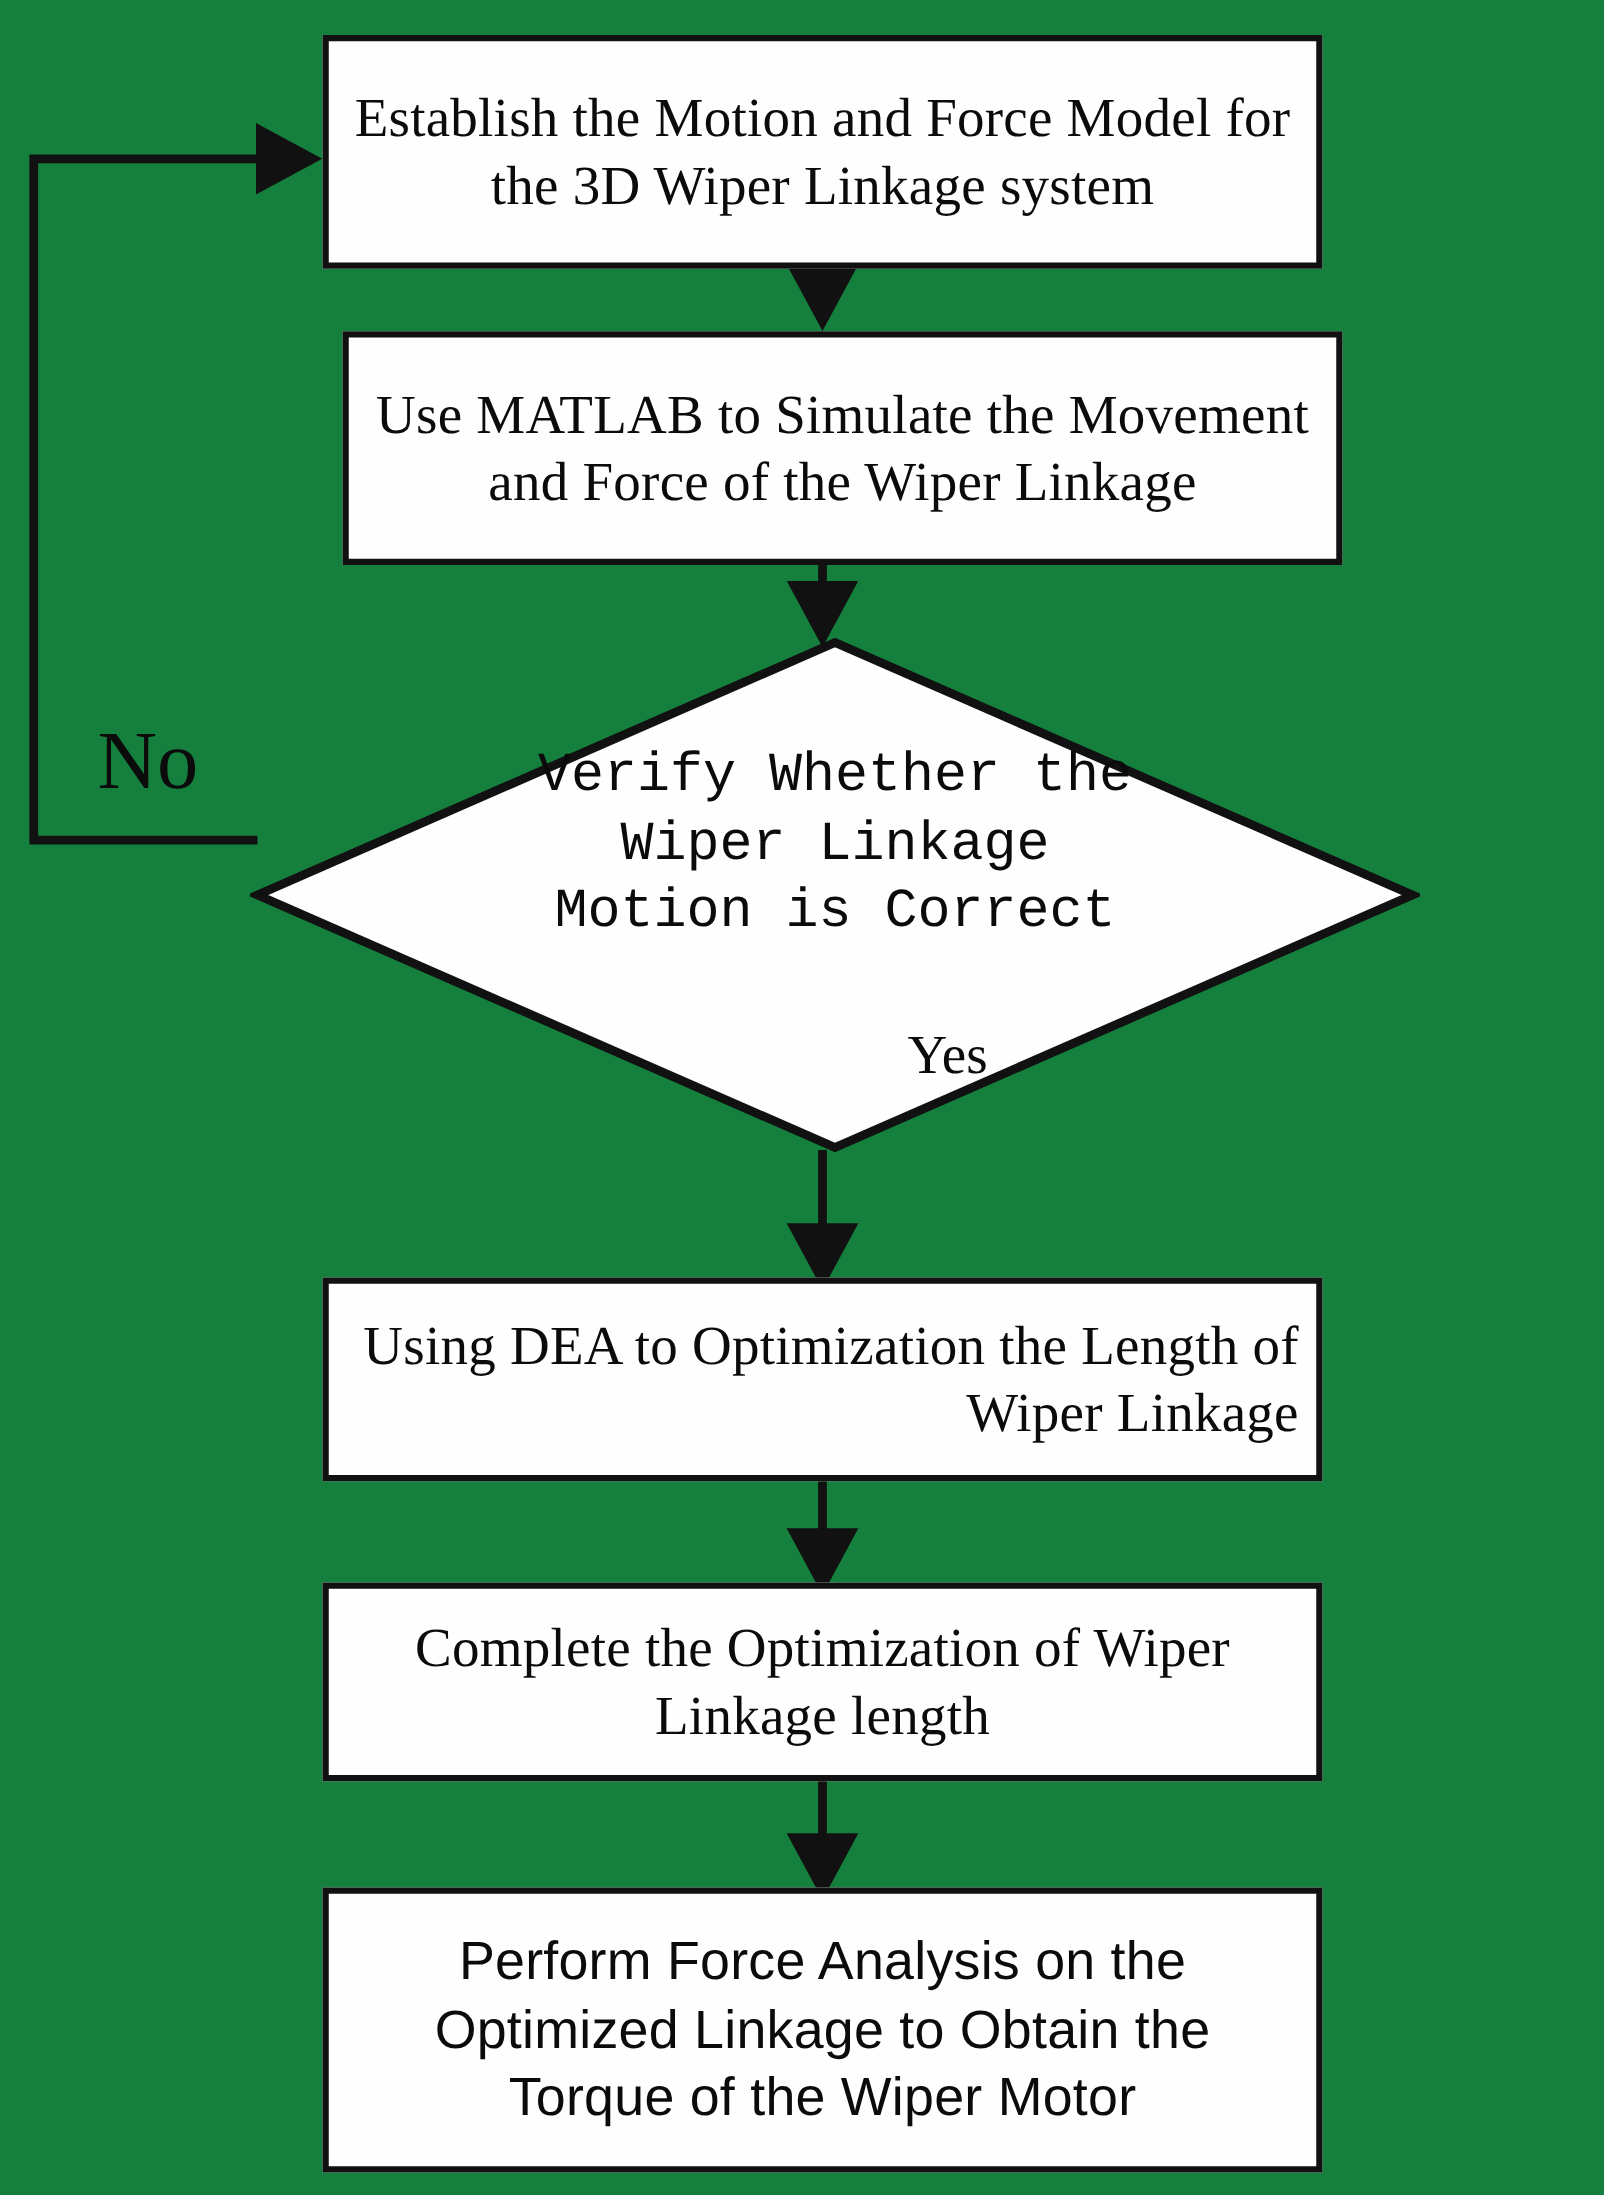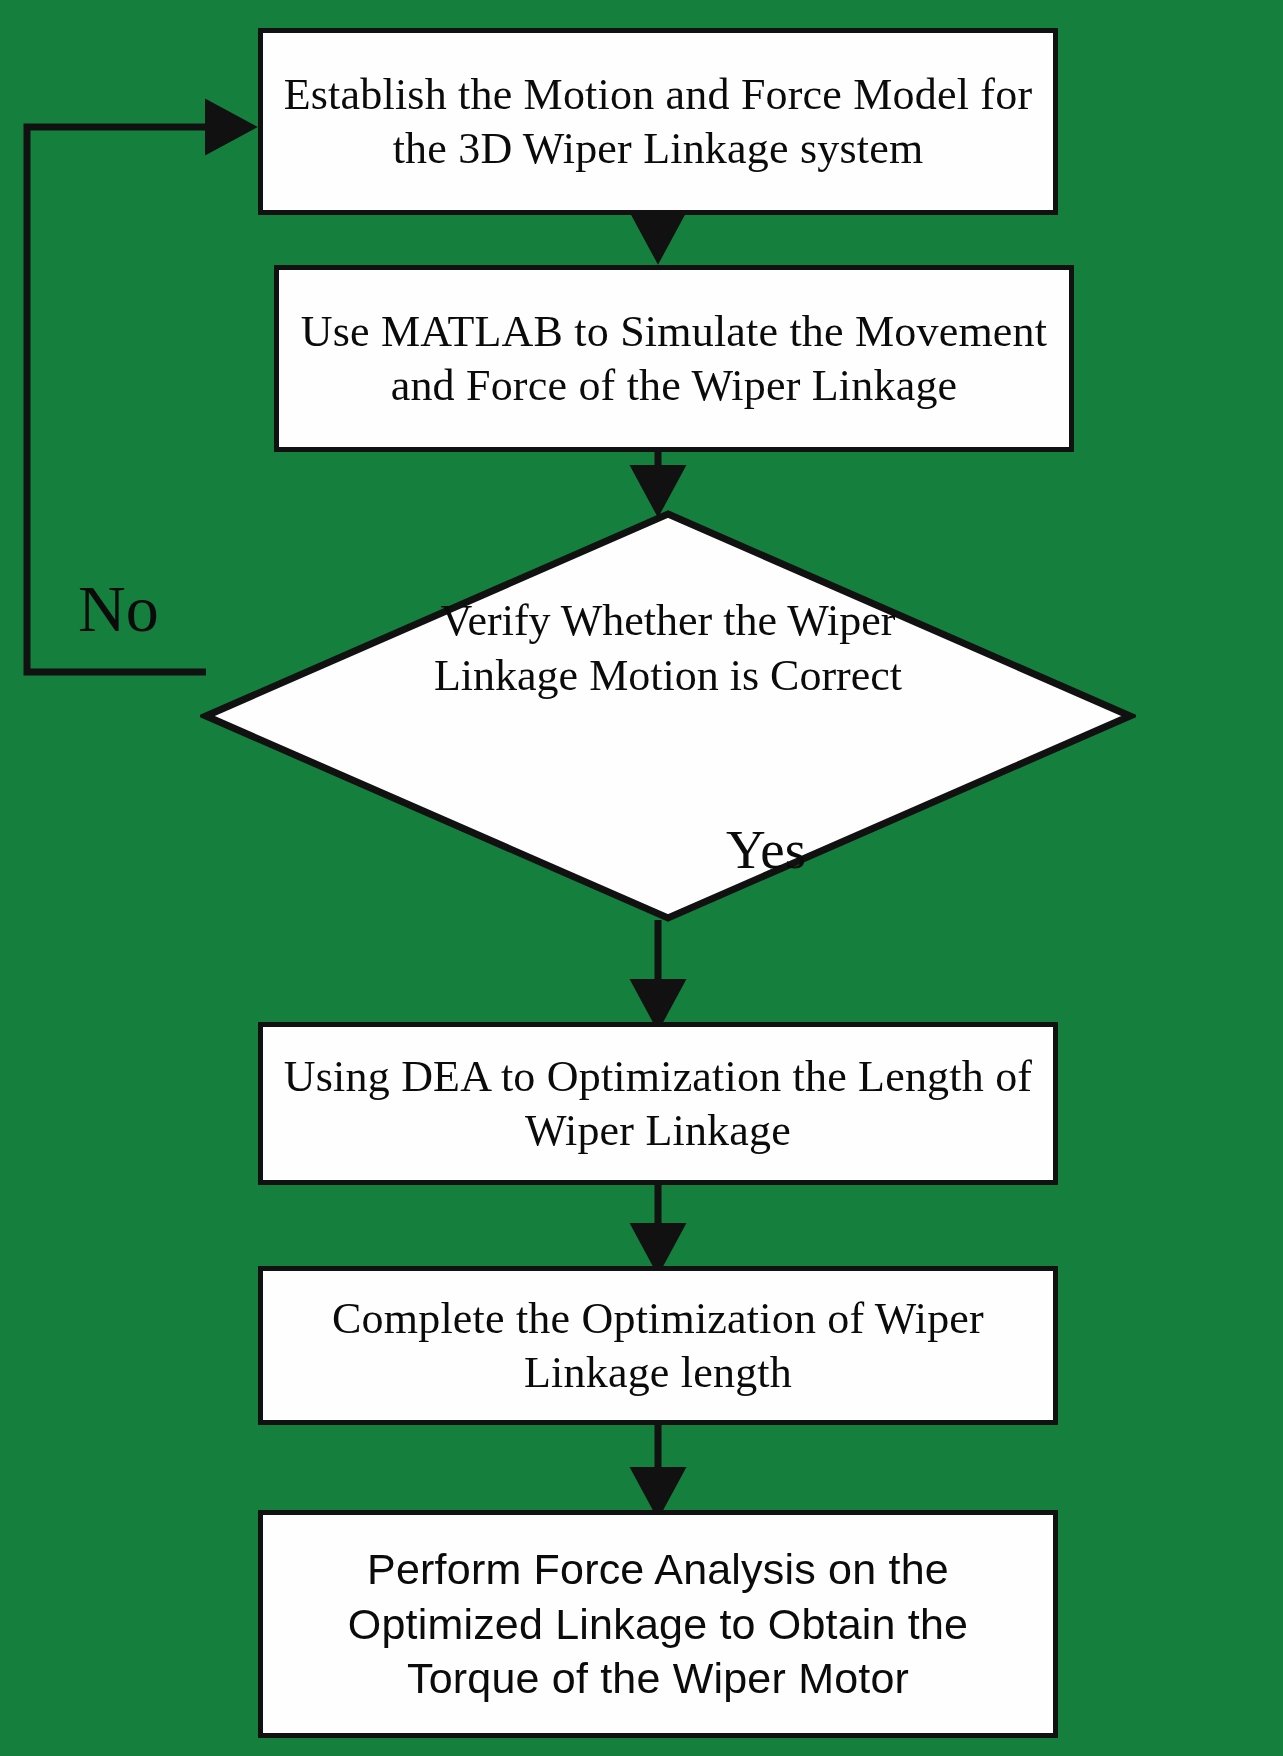--- a/index.html
+++ b/index.html
@@ -40,34 +40,34 @@
   .pbox .txt { padding: 0 14px; }
 
   .diamond-wrap {
     position: absolute;
     pointer-events: none;
   }
   .diamond-wrap svg { display: block; }
   .diamond-label {
     position: absolute;
     text-align: center;
-    font-family: Liberation Serif, serif;
+    font-family: Liberation Mono, monospace;
     font-size: 44px;
     line-height: 1.24;
     color: #0b0b0b;
   }
 
   .edge-label {
     position: absolute;
     font-family: "Liberation Serif", "DejaVu Serif", serif;
     color: #0b0b0b;
     line-height: 1;
   }
   #label-no  { font-size: 66px; left: 78px;  top: 576px; text-align: center; }
-  #label-yes { font-size: 55px; left: 726px; top: 822px; }
+  #label-yes { font-size: 44px; left: 726px; top: 822px; }
 
   #wires {
     position: absolute;
     left: 0; top: 0;
     width: 1283px;
     height: 1756px;
     pointer-events: none;
   }
 </style>
 </head>
@@ -118,21 +118,21 @@
   <div class="diamond-wrap" style="left:200px; top:508px; width:936px; height:416px;">
     <svg width="936" height="416" viewBox="0 0 936 416">
       <polygon points="468,6 930,208 468,410 6,208" fill="#fefefe" stroke="#111111" stroke-width="7" stroke-linejoin="miter"></polygon>
     </svg>
   </div>
   <div class="diamond-label" style="left:404px; top:594px; width:528px;">Verify Whether the Wiper Linkage Motion is Correct</div>
 
   <div class="edge-label" id="label-no">No</div>
   <div class="edge-label" id="label-yes">Yes</div>
 
-  <div class="node pbox" id="node-dea" style="left:258px; top:1022px; width:800px; height:163px;">
+  <div class="node pbox" id="node-dea" style="left:258px; top:1022px; width:800px; height:163px;text-align:right;">
     <span class="txt">Using DEA to Optimization the Length of Wiper Linkage</span>
   </div>
 
   <div class="node pbox" id="node-complete" style="left:258px; top:1266px; width:800px; height:159px;">
     <span class="txt">Complete the Optimization of Wiper Linkage length</span>
   </div>
 
   <div class="node pbox sans" id="node-force" style="left:258px; top:1510px; width:800px; height:228px;">
     <span class="txt">Perform Force Analysis on the Optimized Linkage to Obtain the Torque of the Wiper Motor</span>
   </div>

